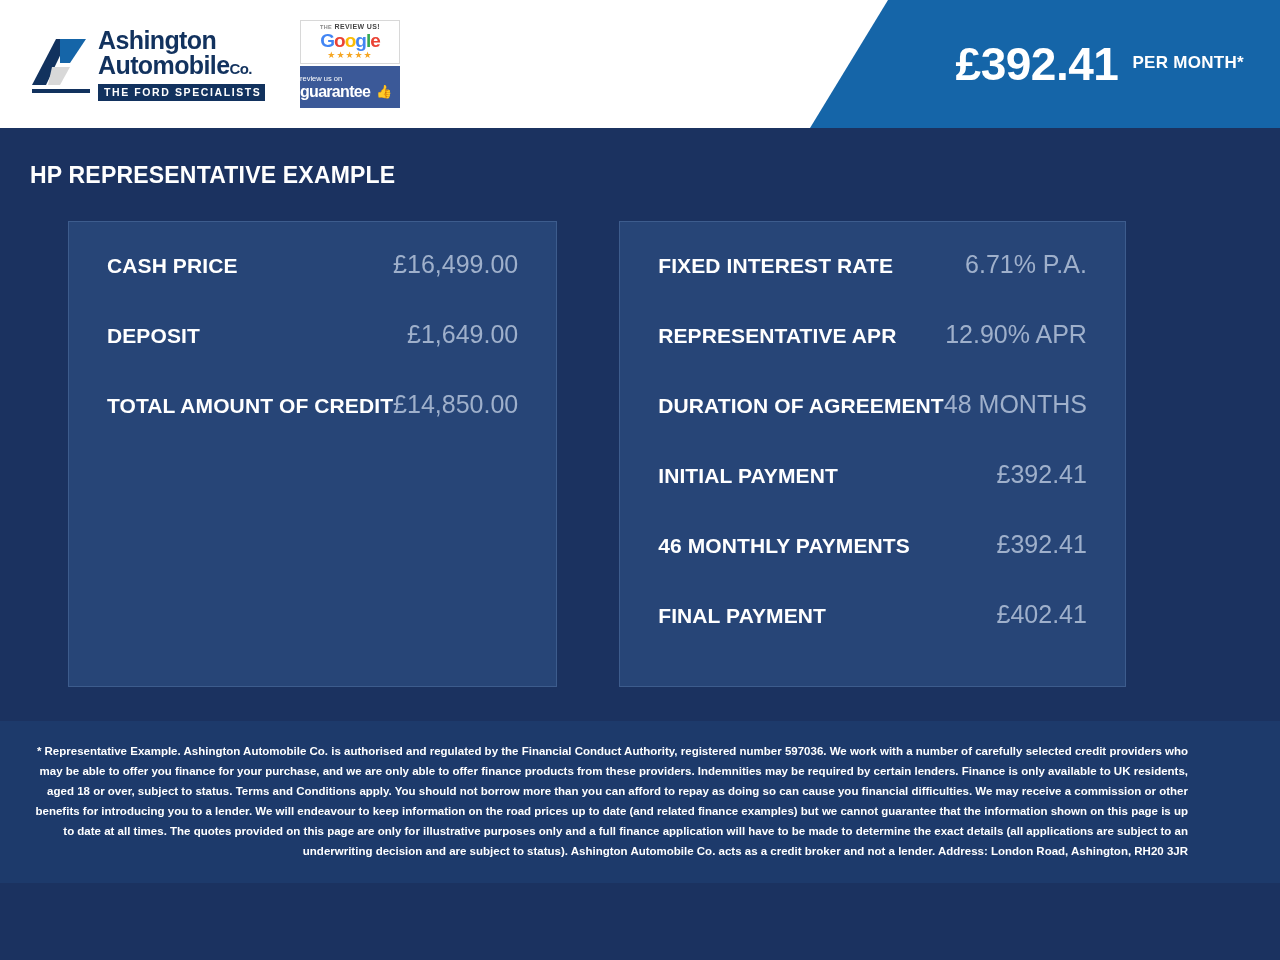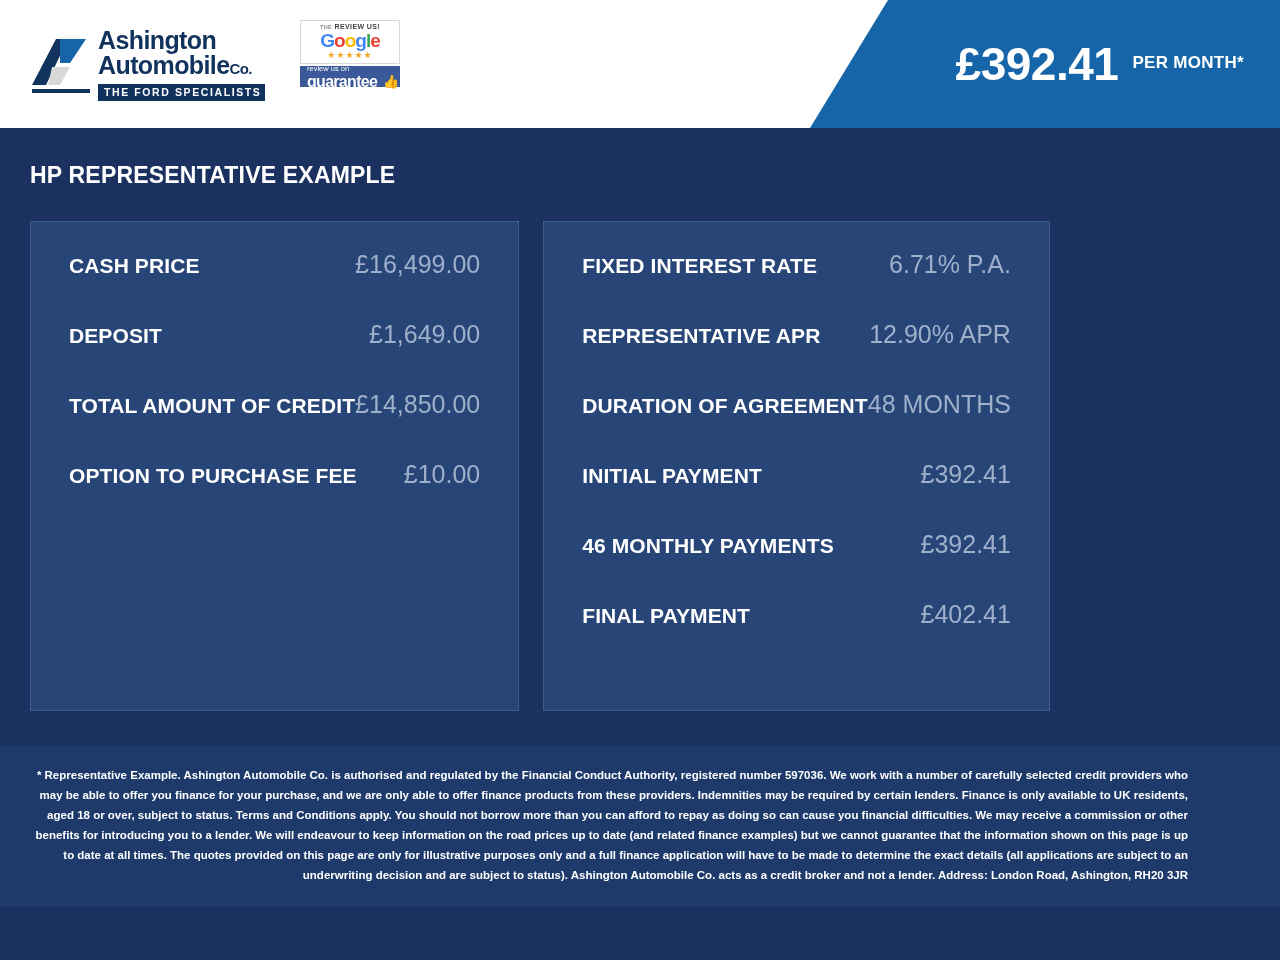--- a/index.html
+++ b/index.html
@@ -97,25 +97,24 @@
   }
   .rev-strip .tiny { font-size: 5.5px; color: #888; }
   .g-word { font-size: 19px; line-height: 19px; font-weight: bold; letter-spacing: -1px; }
   .g-word .b { color: #4285f4; }
   .g-word .r { color: #ea4335; }
   .g-word .y { color: #fbbc05; }
   .g-word .g { color: #34a853; }
   .stars { color: #f5a623; font-size: 9px; letter-spacing: 1px; line-height: 10px; }
   .badge-fb {
     margin-top: 2px;
-    width: 100px; height: 21px;
+    width: 100px; height: 42px;
     background: #3b5998;
     color: #ffffff;
     display: flex; flex-direction: column; justify-content: center;
-    padding-left: 7px;
   }
   .fb-l1 { font-size: 7.5px; line-height: 9px; }
   .fb-row { display: flex; align-items: center; }
   .fb-l2 { font-size: 16px; font-weight: bold; line-height: 17px; letter-spacing: -0.7px; }
   .fb-thumb { font-size: 13px; margin-left: 6px; }
 
   
   .main {
     width: 1064px;
     background: #1b3260;
@@ -129,21 +128,22 @@
     margin-bottom: 32px;
   }
   .panels {
     display: flex;
     gap: 24px;
   }
   .panel {
     flex: 1;
     background: #274577;
     border: 1px solid #3d5c8d;
-    padding: 28px 38px 40px 38px;
+    padding: 28px 38px 16px 38px;
+    margin-left: 38px;
   }
   .row {
     display: flex;
     align-items: baseline;
     justify-content: space-between;
     height: 70px;
   }
   .row-label {
     color: #ffffff;
     font-size: 21px;
@@ -233,24 +233,20 @@
         <span class="row-value">£16,499.00</span>
       </div>
       <div class="row">
         <span class="row-label">DEPOSIT</span>
         <span class="row-value">£1,649.00</span>
       </div>
       <div class="row">
         <span class="row-label">TOTAL AMOUNT OF CREDIT</span>
         <span class="row-value">£14,850.00</span>
       </div>
-      <div class="row">
-        <span class="row-label">OPTION TO PURCHASE FEE</span>
-        <span class="row-value">£10.00</span>
-      </div>
     </div>
 
     <div class="panel">
       <div class="row">
         <span class="row-label">FIXED INTEREST RATE</span>
         <span class="row-value">6.71% P.A.</span>
       </div>
       <div class="row">
         <span class="row-label">REPRESENTATIVE APR</span>
         <span class="row-value">12.90% APR</span>

